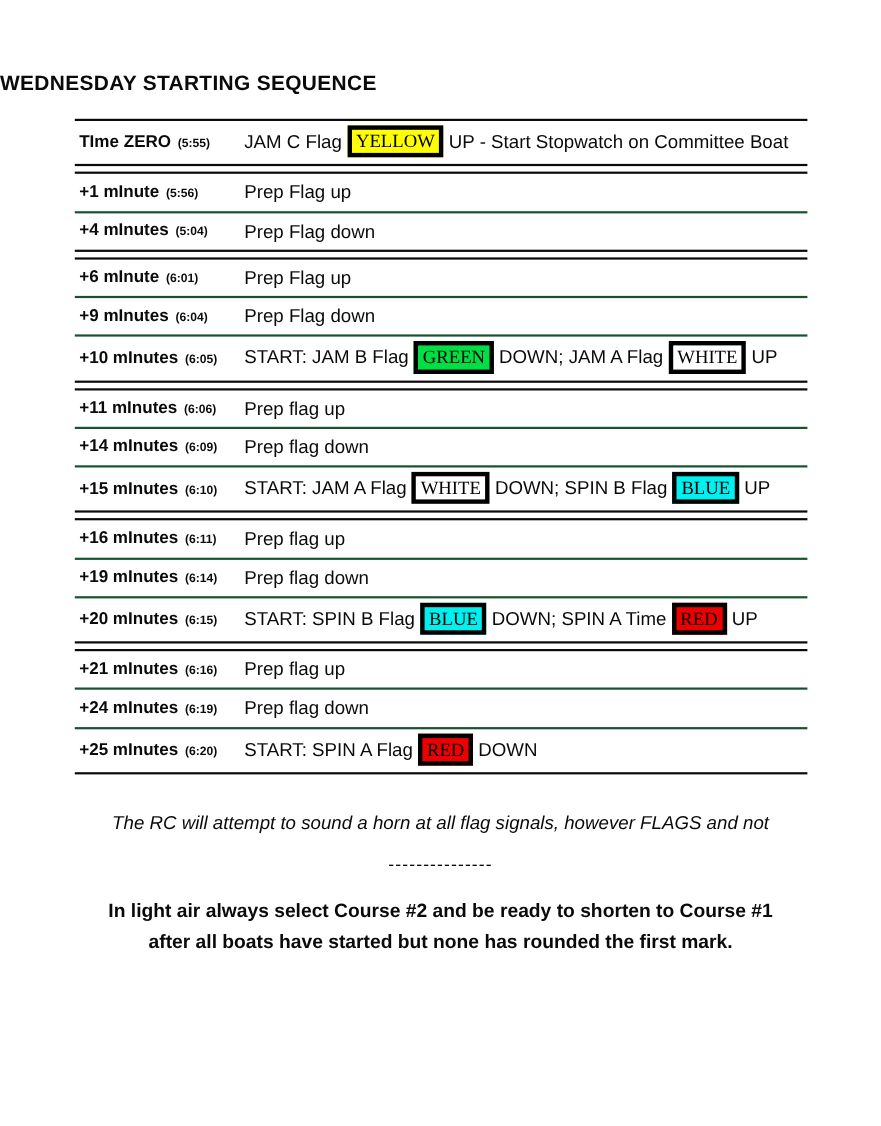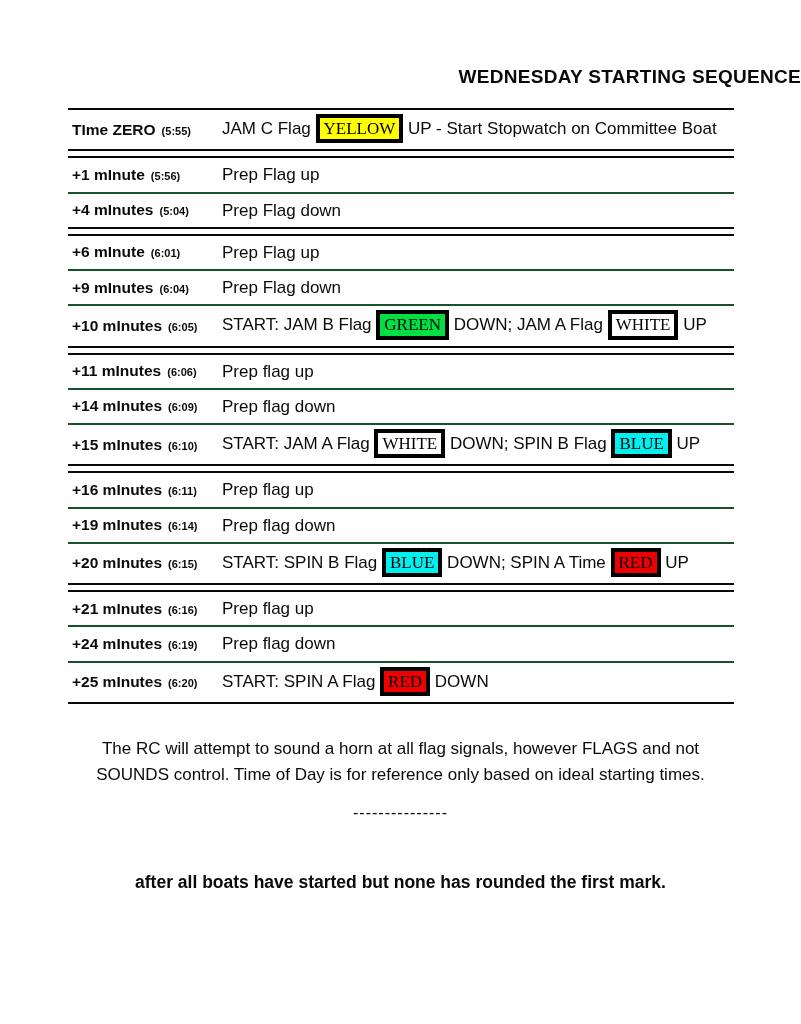--- a/index.html
+++ b/index.html
@@ -9,21 +9,21 @@
   }
   body {
     width: 801px;
     height: 1024px;
     font-family: "Liberation Sans", sans-serif;
     color: #0a0a0a;
     overflow: hidden;
   }
   .page-title {
     margin: 66px 0 0 0;
-    text-align: right;
+    text-align: left;
     font-size: 19px;
     font-weight: bold;
     letter-spacing: 0.3px;
   }
   .seq-table {
     width: 666px;
     margin: 20px 0 0 68px;
   }
   .group {
     border-top: 2px solid #0a0a0a;
@@ -70,20 +70,21 @@
   }
   .footer {
     margin-top: 32px;
     text-align: center;
   }
   .note {
     font-size: 17px;
     line-height: 1.55;
     margin: 0 auto;
     width: 720px;
+    font-style: italic;
   }
   .divider {
     font-size: 16px;
     margin: 16px 0 18px 0;
     letter-spacing: 1px;
   }
   .advice {
     font-size: 17.5px;
     font-weight: bold;
     line-height: 1.6;
@@ -165,16 +166,16 @@
         <div class="desc-cell"><span>Prep flag down</span></div>
       </div>
       <div class="row">
         <div class="label-cell"><span>+25 mInutes</span><span class="clock"> (6:20)</span></div>
         <div class="desc-cell"><span>START: SPIN A Flag </span><span class="flag-chip" style="background: rgb(238, 0, 0);">RED</span><span> DOWN</span></div>
       </div>
     </div>
   </div>
 
 <div class="footer">
-  <p class="note"><span>The RC will attempt to sound a horn at all flag signals, however FLAGS and not</span><br><span>SOUNDS control. Time of Day is for reference only based on ideal starting times.</span></p>
+  <p class="note"><span>The RC will attempt to sound a horn at all flag signals, however FLAGS and not</span><br></p>
   <div class="divider">---------------</div>
-  <p class="advice"><br><span>after all boats have started but none has rounded the first mark.</span></p>
+  <p class="advice"><span>In light air always select Course #2 and be ready to shorten to Course #1</span><br><span>after all boats have started but none has rounded the first mark.</span></p>
 </div>
 
 </body></html>

